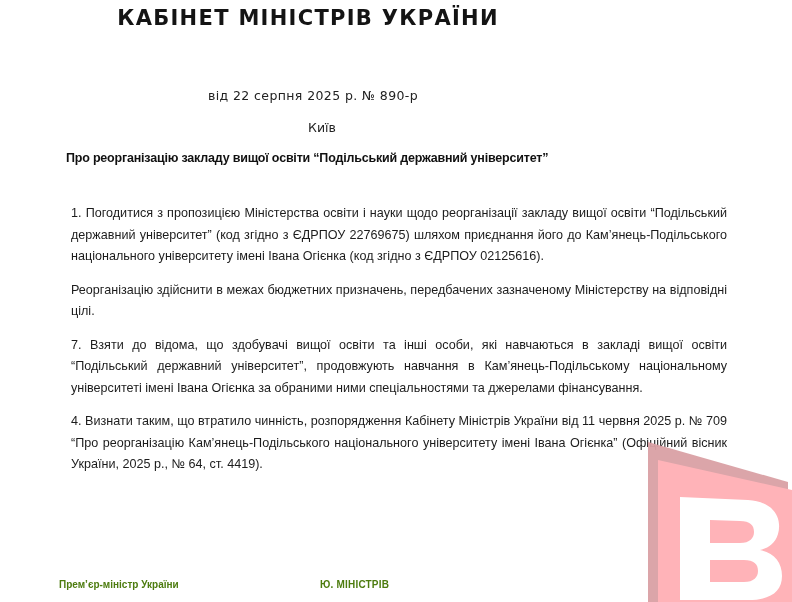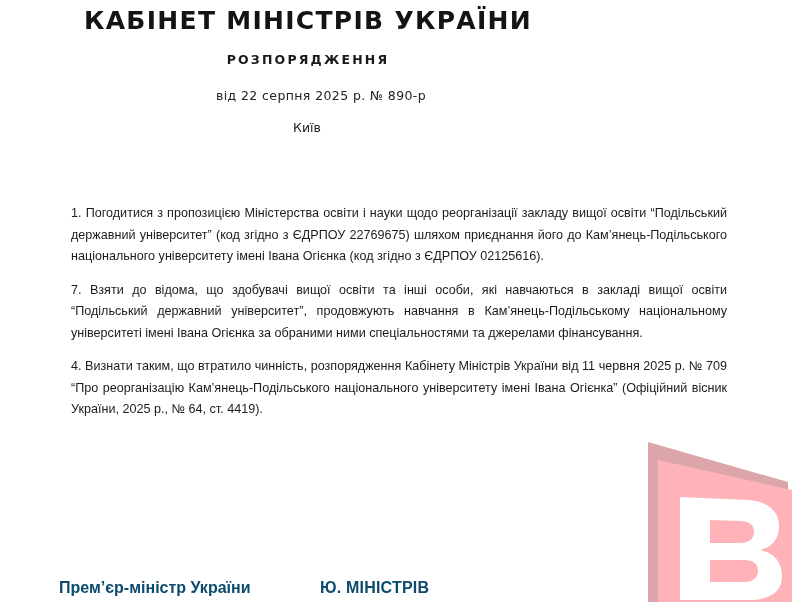--- a/index.html
+++ b/index.html
@@ -18,47 +18,47 @@
     .doc {
       position: absolute;
       left: 0; top: 0;
       width: 792px; height: 602px;
     }
     .title {
       position: absolute;
       left: 0; width: 616px;
       top: 6px;
       text-align: center;
-      font-size: 25px;
+      font-size: 21px;
       font-weight: bold;
       letter-spacing: 1.3px;
       color: #141414;
     }
     .subtitle {
       position: absolute;
       left: 0; width: 616px;
       top: 52px;
       text-align: center;
       font-size: 12.5px;
       font-weight: bold;
       letter-spacing: 2.2px;
       color: #1a1a1a;
     }
     .date {
       position: absolute;
-      left: 8px; width: 626px;
+      left: 0; width: 626px;
       top: 88px;
       text-align: center;
       font-size: 12.5px;
       letter-spacing: 0.4px;
       color: #222;
     }
     .city {
       position: absolute;
-      left: 0; width: 614px;
+      left: 15px; width: 614px;
       top: 120px;
       text-align: center;
       font-size: 12.5px;
       color: #222;
     }
     .subject {
       position: absolute;
       left: 66px;
       top: 151px;
       font-size: 12.5px;
@@ -80,47 +80,48 @@
     }
     .body p {
       margin: 0 0 12px 0;
       text-align: justify;
       text-align-last: left;
     }
     .sig {
       position: absolute;
       top: 579px;
       font-family: "Liberation Sans", sans-serif;
-      font-size: 16px;
+      font-size: 10px;
       font-weight: bold;
-      color: #0c4a6e;
+      color: #4d7c0f;
     }
     .sig-title { left: 59px; }
     .sig-name { left: 320px; letter-spacing: 0.2px; }
 
     .logo {
       position: absolute;
       left: 648px;
       top: 442px;
       width: 144px;
       height: 162px;
       pointer-events: none;
     }
   </style>
 </head>
 <body>
 
 <div class="doc">
   <div class="title">КАБІНЕТ МІНІСТРІВ УКРАЇНИ</div>
-  <div class="subtitle">РОЗПОРЯДЖЕННЯ</div>
   <div class="date">від 22 серпня 2025 р. № 890-р</div>
   <div class="city">Київ</div>
+  <div class="subject">Про реорганізацію закладу вищої освіти “Подільський державний університет”</div>
 
   <div class="body">
     <p>1. Погодитися з пропозицією Міністерства освіти і науки щодо реорганізації закладу вищої освіти “Подільський державний університет” (код згідно з ЄДРПОУ 22769675) шляхом приєднання його до Кам’янець-Подільського національного університету імені Івана Огієнка (код згідно з ЄДРПОУ 02125616).</p>
+    <p>Реорганізацію здійснити в межах бюджетних призначень, передбачених зазначеному Міністерству на відповідні цілі.</p>
     <p>7. Взяти до відома, що здобувачі вищої освіти та інші особи, які навчаються в закладі вищої освіти “Подільський державний університет”, продовжують навчання в Кам’янець-Подільському національному університеті імені Івана Огієнка за обраними ними спеціальностями та джерелами фінансування.</p>
     <p>4. Визнати таким, що втратило чинність, розпорядження Кабінету Міністрів України від 11 червня 2025 р. № 709 “Про реорганізацію Кам’янець-Подільського національного університету імені Івана Огієнка” (Офіційний вісник України, 2025 р., № 64, ст. 4419).</p>
   </div>
 
   <div class="sig sig-title">Прем’єр-міністр України</div>
   <div class="sig sig-name">Ю. МІНІСТРІВ</div>
 
   <div class="logo">
     <svg width="144" height="162" viewBox="0 0 144 162">
 

